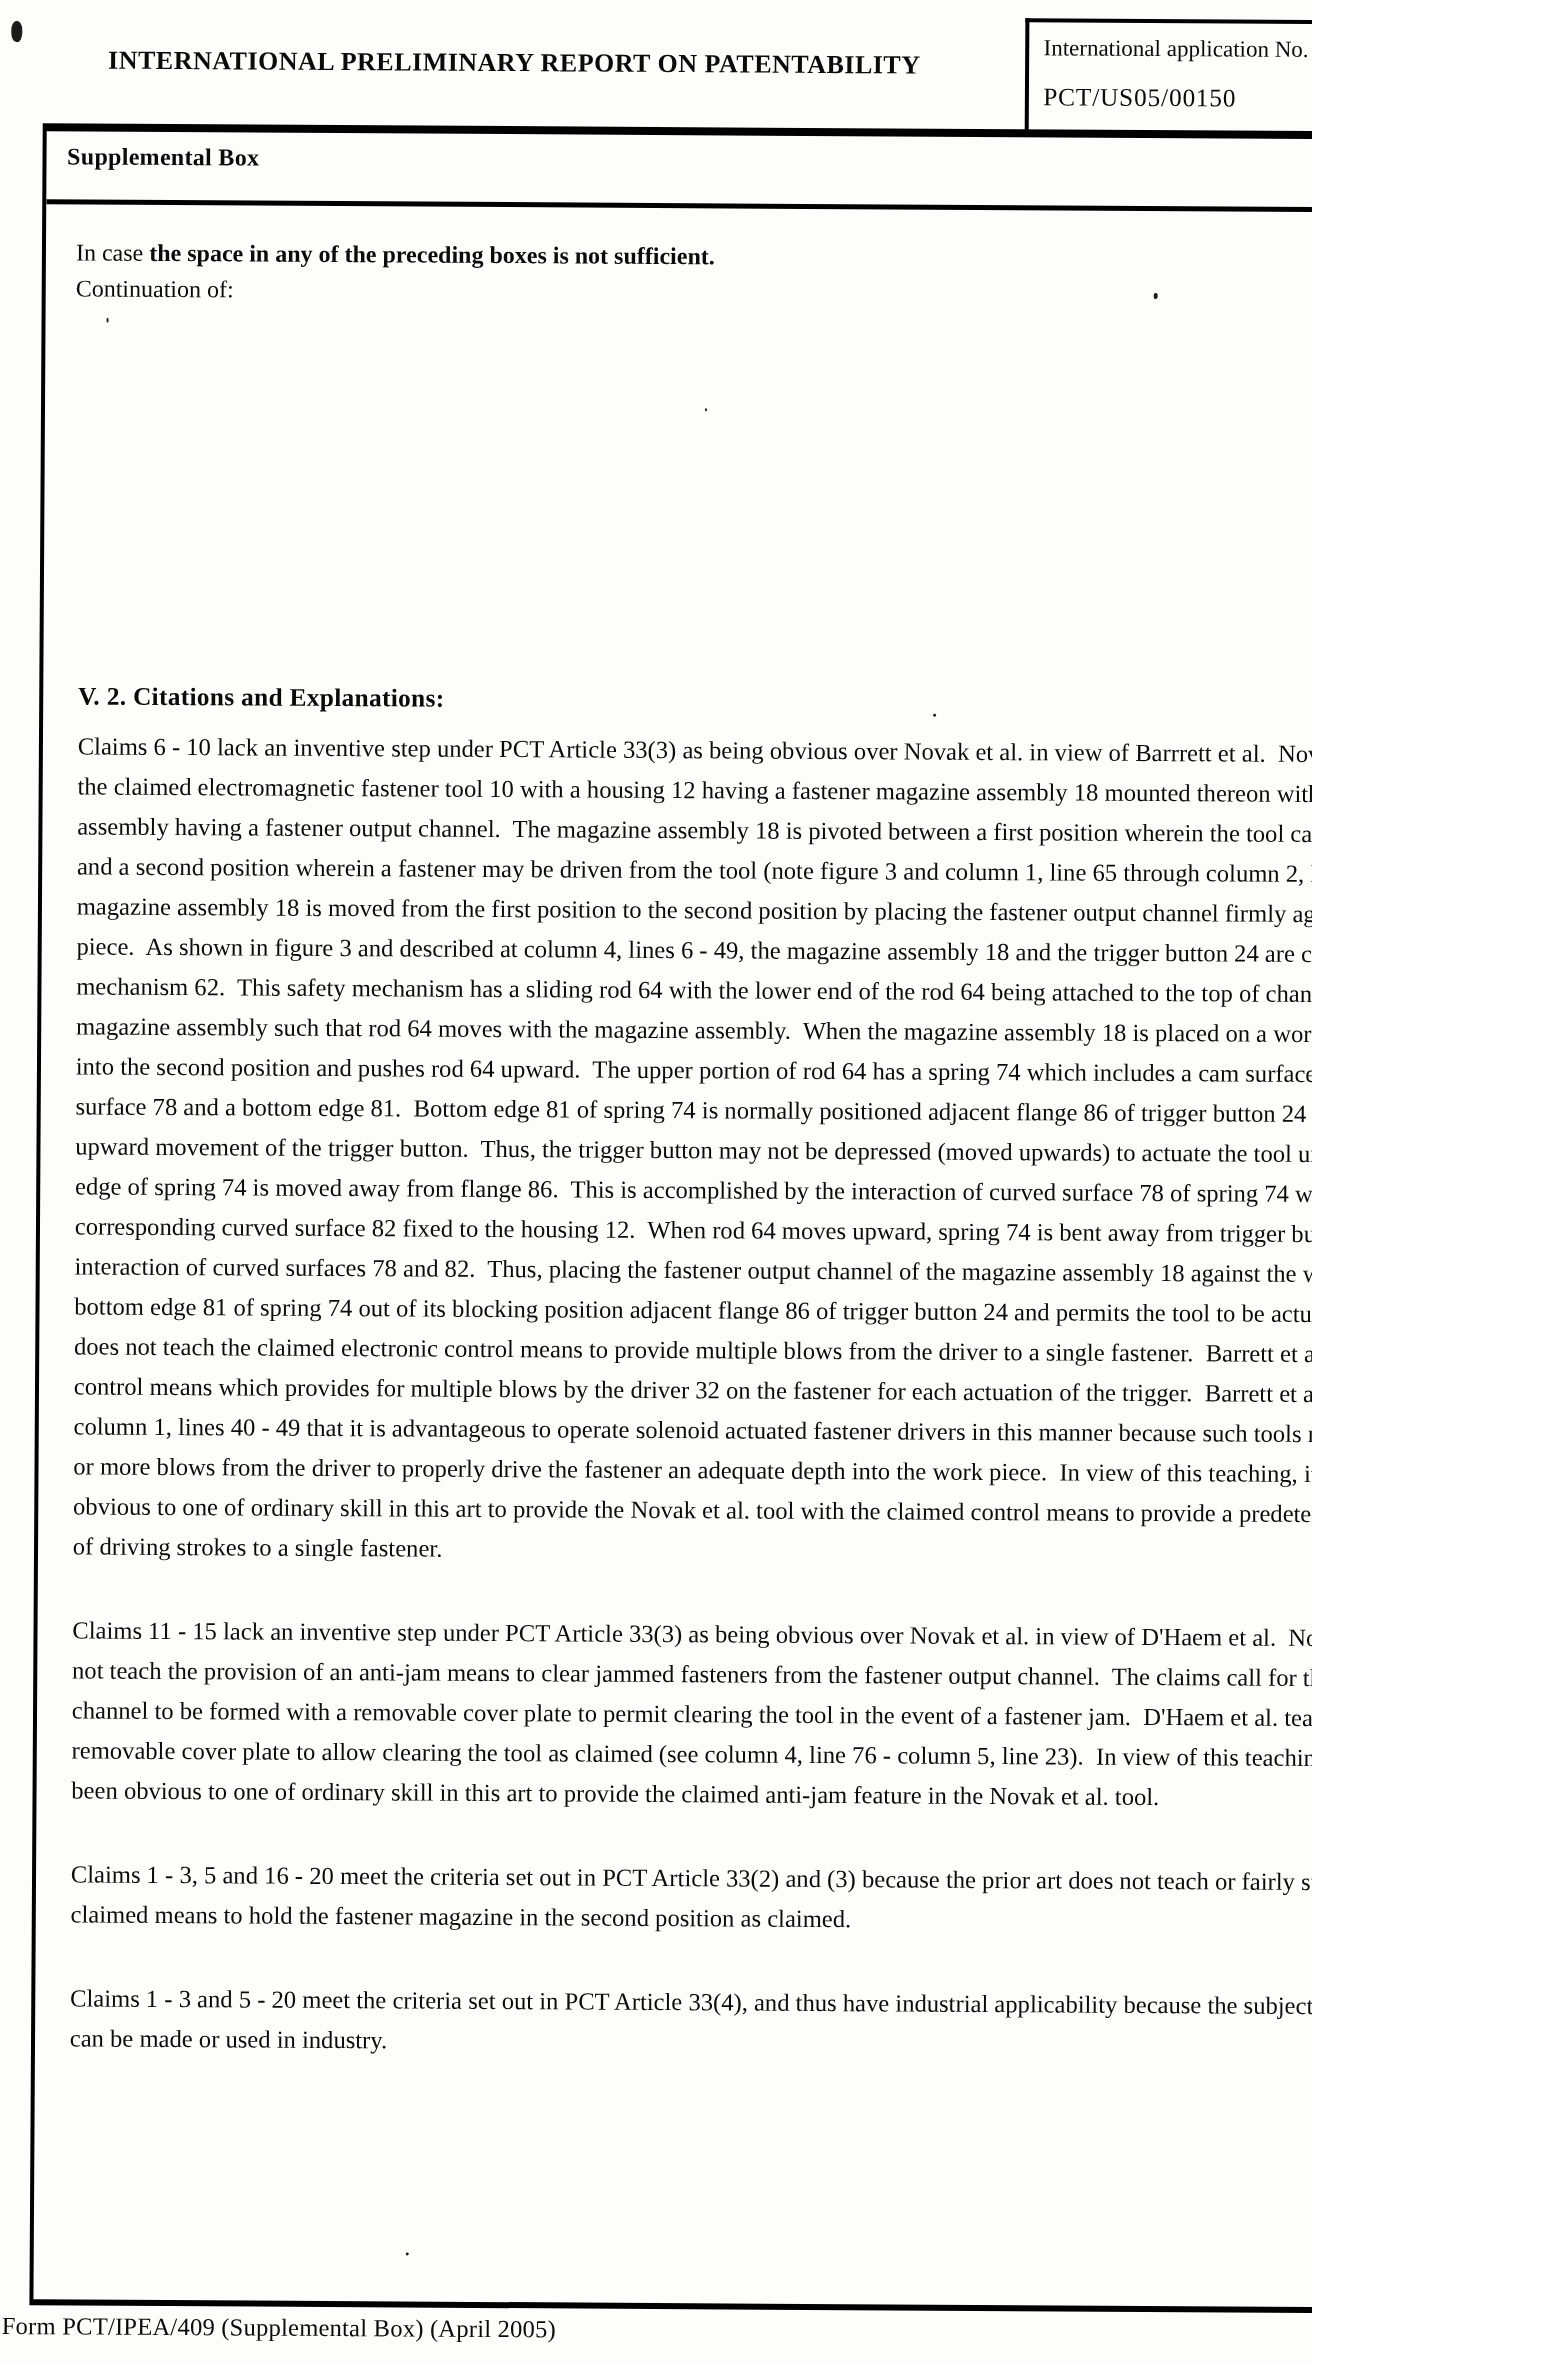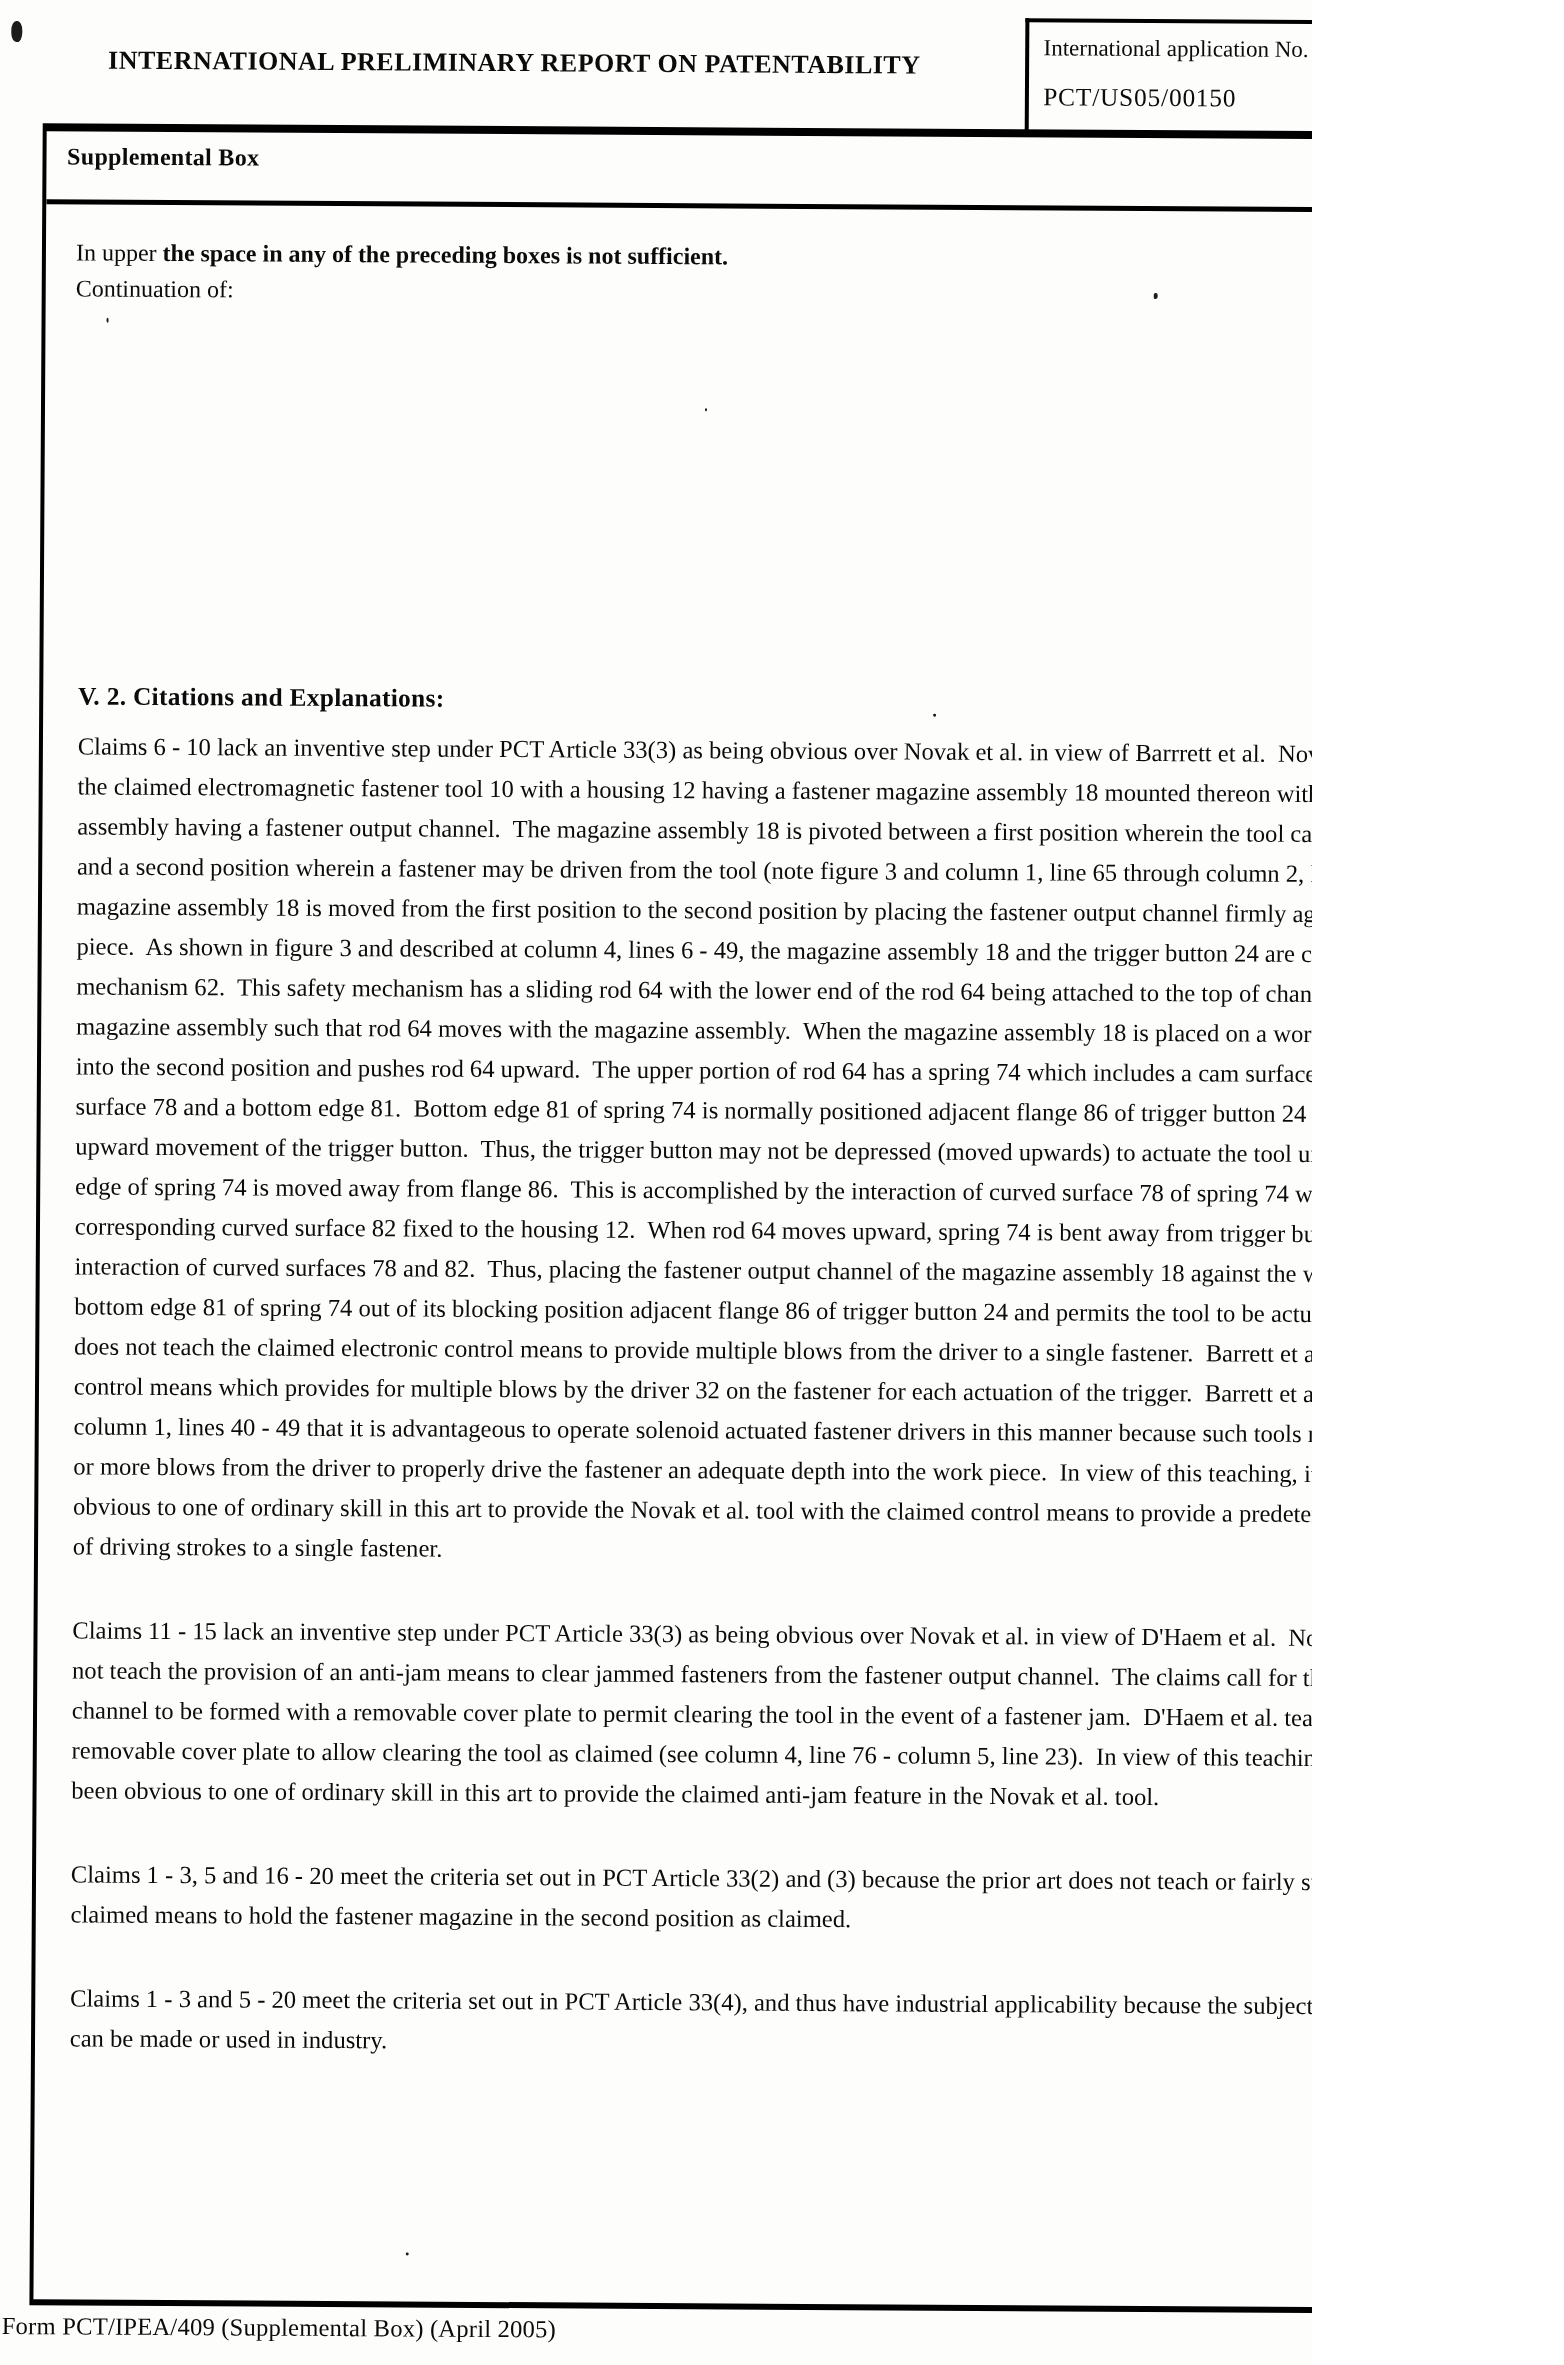--- a/index.html
+++ b/index.html
@@ -100,21 +100,21 @@
       <div class="app-label">International application No.</div>
       <div class="app-number">PCT/US05/00150</div>
     </div>
 
     <div class="main-table">
       <div class="supp-row">
         <span class="supp-title">Supplemental Box</span>
       </div>
 
       <div class="body-row">
-        <div class="intro-line"><span>In upper </span><span class="bold">the space in any of the preceding boxes is not sufficient.</span></div>
+        <div class="intro-line"><span>In case </span><span class="bold">the space in any of the preceding boxes is not sufficient.</span></div>
         <div class="intro-line">Continuation of:</div>
 
         <div class="gap-spacer"></div>
 
         <div class="citations-heading">V. 2. Citations and Explanations:</div>
 
         <p class="para">Claims 6 - 10 lack an inventive step under PCT Article 33(3) as being obvious over Novak et al. in view of Barrrett et al.  Novak et al. teaches the claimed electromagnetic fastener tool 10 with a housing 12 having a fastener magazine assembly 18 mounted thereon with the magazine assembly having a fastener output channel.  The magazine assembly 18 is pivoted between a first position wherein the tool can not be actuated and a second position wherein a fastener may be driven from the tool (note figure 3 and column 1, line 65 through column 2, line 5).  The magazine assembly 18 is moved from the first position to the second position by placing the fastener output channel firmly against a work piece.  As shown in figure 3 and described at column 4, lines 6 - 49, the magazine assembly 18 and the trigger button 24 are coupled by a safety mechanism 62.  This safety mechanism has a sliding rod 64 with the lower end of the rod 64 being attached to the top of channel 48 of the magazine assembly such that rod 64 moves with the magazine assembly.  When the magazine assembly 18 is placed on a work piece, it rotates into the second position and pushes rod 64 upward.  The upper portion of rod 64 has a spring 74 which includes a cam surface 76, a curved surface 78 and a bottom edge 81.  Bottom edge 81 of spring 74 is normally positioned adjacent flange 86 of trigger button 24 and blocks upward movement of the trigger button.  Thus, the trigger button may not be depressed (moved upwards) to actuate the tool until the bottom edge of spring 74 is moved away from flange 86.  This is accomplished by the interaction of curved surface 78 of spring 74 with a corresponding curved surface 82 fixed to the housing 12.  When rod 64 moves upward, spring 74 is bent away from trigger button 24 by the interaction of curved surfaces 78 and 82.  Thus, placing the fastener output channel of the magazine assembly 18 against the work piece moves bottom edge 81 of spring 74 out of its blocking position adjacent flange 86 of trigger button 24 and permits the tool to be actuated.  Novak et al. does not teach the claimed electronic control means to provide multiple blows from the driver to a single fastener.  Barrett et al. discloses a control means which provides for multiple blows by the driver 32 on the fastener for each actuation of the trigger.  Barrett et al. teaches at column 1, lines 40 - 49 that it is advantageous to operate solenoid actuated fastener drivers in this manner because such tools may require two or more blows from the driver to properly drive the fastener an adequate depth into the work piece.  In view of this teaching, it would have been obvious to one of ordinary skill in this art to provide the Novak et al. tool with the claimed control means to provide a predetermined plurality of driving strokes to a single fastener.</p>
         <p class="para">Claims 11 - 15 lack an inventive step under PCT Article 33(3) as being obvious over Novak et al. in view of D'Haem et al.  Novak et al. does not teach the provision of an anti-jam means to clear jammed fasteners from the fastener output channel.  The claims call for the fastener output channel to be formed with a removable cover plate to permit clearing the tool in the event of a fastener jam.  D'Haem et al. teaches the use of a removable cover plate to allow clearing the tool as claimed (see column 4, line 76 - column 5, line 23).  In view of this teaching, it would have been obvious to one of ordinary skill in this art to provide the claimed anti-jam feature in the Novak et al. tool.</p>
         <p class="para">Claims 1 - 3, 5 and 16 - 20 meet the criteria set out in PCT Article 33(2) and (3) because the prior art does not teach or fairly suggest the claimed means to hold the fastener magazine in the second position as claimed.</p>
         <p class="para">Claims 1 - 3 and 5 - 20 meet the criteria set out in PCT Article 33(4), and thus have industrial applicability because the subject matter claimed can be made or used in industry.</p>

